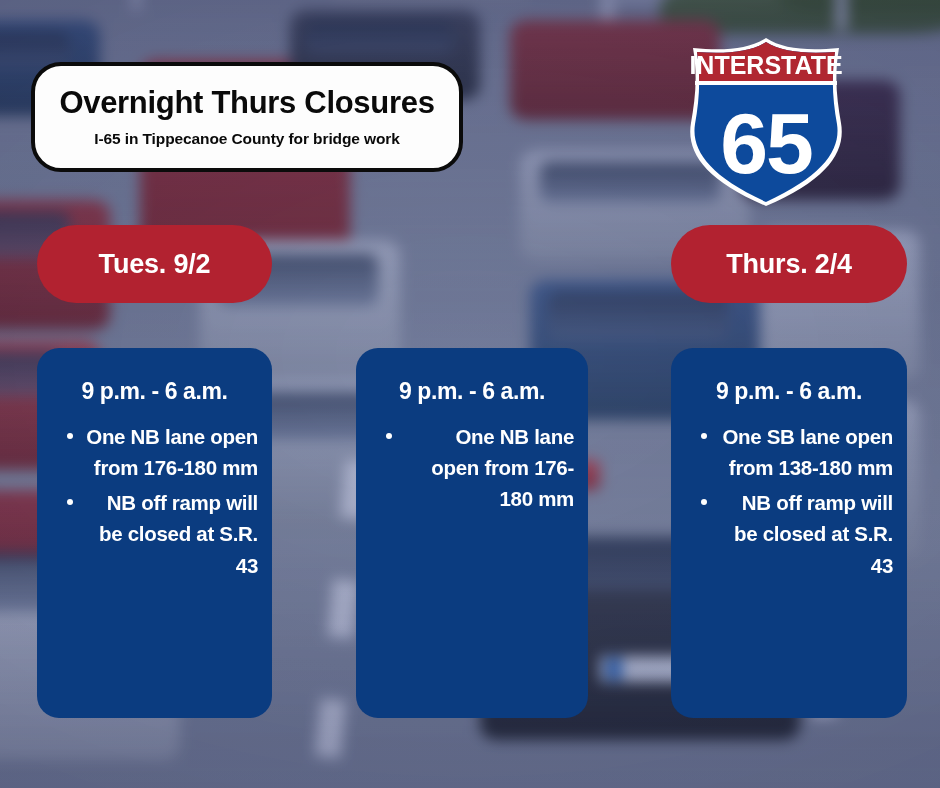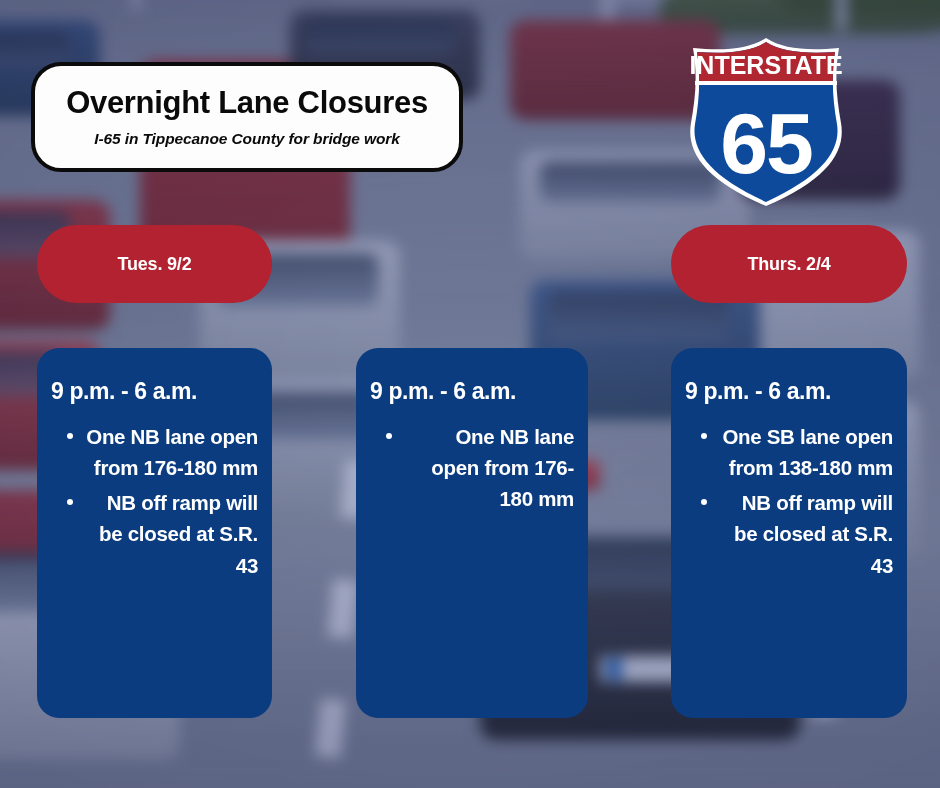--- a/index.html
+++ b/index.html
@@ -110,42 +110,41 @@
     color: #0a0a0a;
     letter-spacing: -0.3px;
     line-height: 1.1;
   }
   #title-sub {
     font-size: 15.5px;
     font-weight: bold;
     color: #0a0a0a;
     margin-top: 9px;
     letter-spacing: -0.1px;
-    font-style: italic;
   }
 
   
   #shield {
     position: absolute;
     left: 687px; top: 38px;
     width: 158px; height: 168px;
   }
   #shield svg { width: 100%; height: 100%; display:block; }
 
   
   .day-pill {
     position: absolute;
     height: 78px;
     border-radius: 39px;
     background: #b22230;
     display: flex;
     align-items: center;
     justify-content: center;
     color: #ffffff;
-    font-size: 18px;
+    font-size: 27px;
     font-weight: bold;
     letter-spacing: -0.2px;
   }
   #pill-0 { left: 37px;  top: 225px; width: 235px; }
   #pill-1 { left: 356px; top: 225px; width: 232px; }
   #pill-2 { left: 671px; top: 225px; width: 236px; }
 
   
   .info-card {
     position: absolute;
@@ -155,20 +154,21 @@
     padding: 30px 14px 24px 14px;
     color: #ffffff;
   }
   #card-0 { left: 37px;  top: 348px; width: 235px; height: 370px; }
   #card-1 { left: 356px; top: 348px; width: 232px; height: 370px; }
   #card-2 { left: 671px; top: 348px; width: 236px; height: 370px; }
 
   .card-time {
     font-size: 23px;
     font-weight: bold;
+    text-align: center;
     letter-spacing: -0.4px;
     margin-bottom: 16px;
   }
   .card-list {
     margin: 0;
     padding: 0;
     list-style: none;
     text-align: right;
   }
   .card-list li {
@@ -257,21 +257,21 @@
         <div class="lanemark" style="left:430px; top:560px; height:300px; transform:rotate(6deg);"></div>
         <div class="lanemark" style="left:900px; top:520px; height:320px; transform:rotate(-5deg);"></div>
         <div class="lanemark" style="left:258px; top:620px; height:240px; transform:rotate(4deg); width:18px;"></div>
       </div>
     </div>
   </div>
   <div id="tint"></div>
   <div id="tint2"></div>
 
   <div id="title-card">
-    <div id="title-main">Overnight Lane Closures</div>
+    <div id="title-main">Overnight Thurs Closures</div>
     <div id="title-sub">I-65 in Tippecanoe County for bridge work</div>
   </div>
 
   <div id="shield">
     <svg viewBox="0 0 158 168" xmlns="http://www.w3.org/2000/svg">
       <defs>
         <clipPath id="shieldClip">
           <path d="M79 4 C63 14, 40 16, 10 14 C14 40, 12 64, 8 86
                    C4 112, 22 138, 79 164
                    C136 138, 154 112, 150 86

